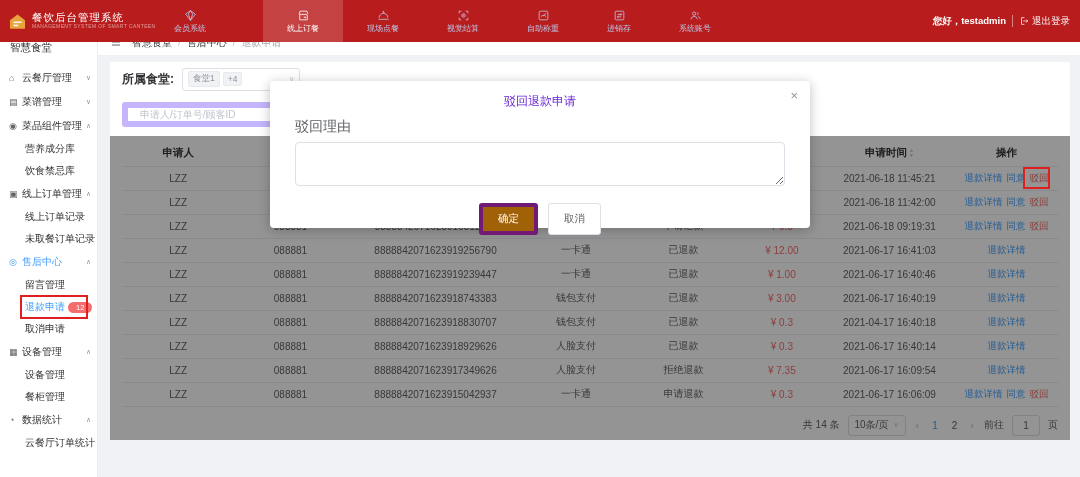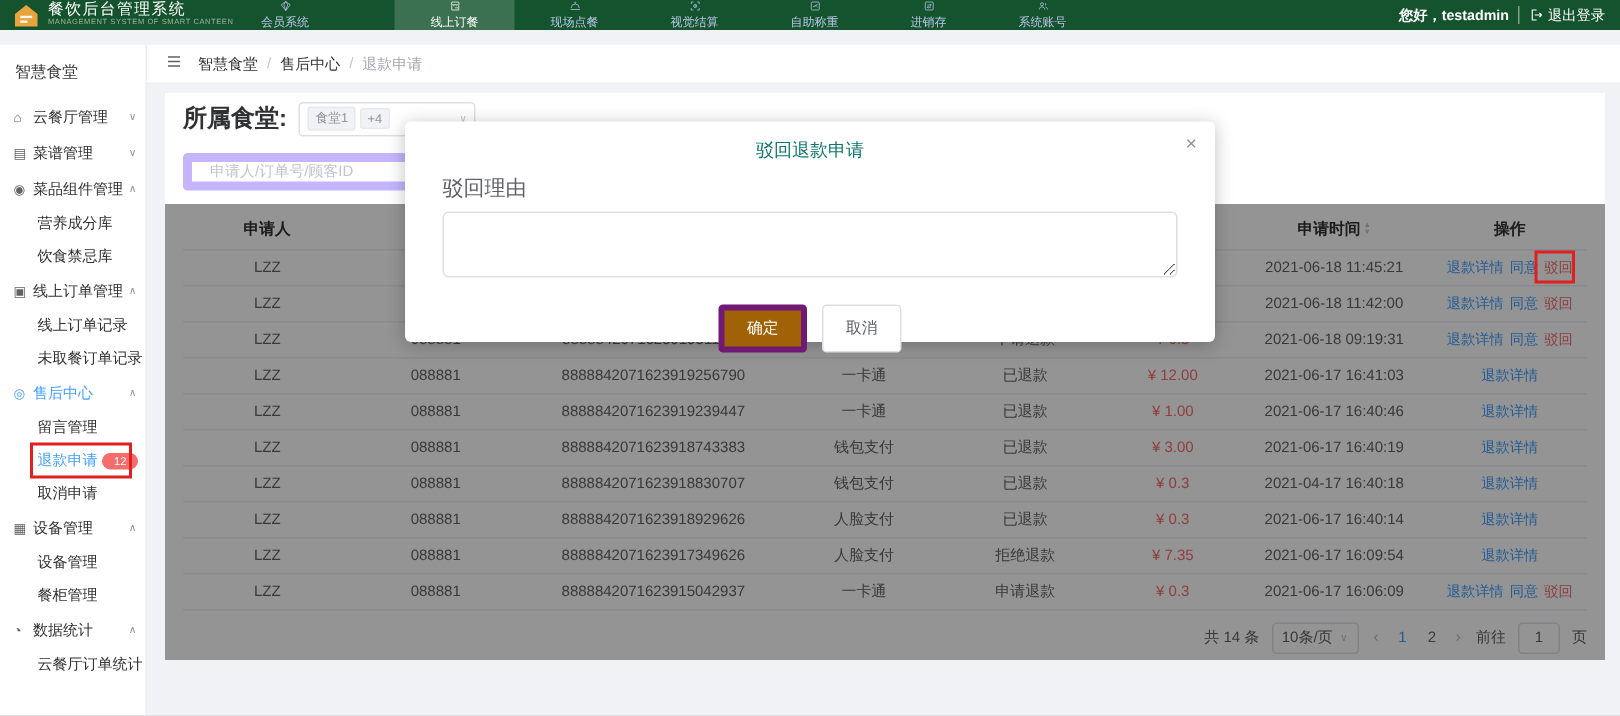--- a/index.html
+++ b/index.html
@@ -1,21 +1,21 @@
 <!DOCTYPE html>
 <html><head>
 <meta charset="utf-8">
 <style>
   * { margin:0; padding:0; box-sizing:border-box; }
   html,body { width:1080px; height:477px; overflow:hidden; background:#f0f2f5;
     font-family:"Liberation Sans","DejaVu Sans",sans-serif; }
   #app { position:relative; width:1080px; height:477px; background:#f0f2f5; overflow:hidden; }
 
   
-  .topbar { position:absolute; top:0; left:0; right:0; height:20px; background:#14532d;
+  .topbar { position:absolute; top:0; left:0; right:0; height:42px; background:#b91c1c;
     display:flex; align-items:stretch; color:#fff; z-index:6; }
   .logo { display:flex; align-items:center; gap:5px; padding:0 8px; width:150px; flex:0 0 auto; }
   .logo-badge { width:19px; height:19px; flex:0 0 auto; }
   .logo-text { display:flex; flex-direction:column; line-height:1.1; }
   .logo-title { font-size:10.5px; letter-spacing:1px; white-space:nowrap; }
   .logo-sub { font-size:5px; color:rgba(255,255,255,.55); white-space:nowrap; letter-spacing:.4px; }
   .topnav { flex:1; display:flex; align-items:stretch; }
   .nav-item { display:flex; flex-direction:column; align-items:center; justify-content:center;
     gap:1px; padding:0 24px; font-size:8px; color:#b9c6e8; cursor:pointer; white-space:nowrap; }
   .nav-item svg { width:13px; height:13px; stroke:currentColor; fill:none; stroke-width:1.5; }
@@ -49,21 +49,21 @@
   .breadcrumb-bar { height:26px; background:#fff; border-bottom:1px solid #f0f0f0;
     display:flex; align-items:center; gap:10px; padding:0 12px; font-size:10px; color:#303133; }
   .fold-icon svg { width:12px; height:12px; stroke:#606266; stroke-width:2; }
   .crumbs { display:flex; align-items:center; gap:6px; }
   .crumb-sep { color:#c0c4cc; }
   .crumb-last { color:#a2a8b0; }
   .main { flex:1; padding:6px 10px 0 12px; position:relative; }
   .card { background:#fff; height:378px; padding:4px 12px 0; position:relative; overflow:hidden; }
 
   .canteen-row { height:26px; display:flex; align-items:center; gap:8px; }
-  .canteen-label { font-size:16px; font-weight:bold; color:#303133; }
+  .canteen-label { font-size:12px; font-weight:bold; color:#303133; }
   .canteen-select { width:118px; height:23px; border:1px solid #dcdfe6; border-radius:3px;
     display:flex; align-items:center; gap:3px; padding:0 5px; background:#fff; cursor:pointer; }
   .tag { background:#f0f2f5; border:1px solid #e9e9eb; color:#909399; font-size:8.5px;
     border-radius:2px; padding:1px 4px; white-space:nowrap; }
   .sel-chev { margin-left:auto; font-size:7px; color:#c0c4cc; }
 
   .filter-row { height:28px; display:flex; align-items:center; gap:10px; margin-top:8px; }
   .search-input { width:185px; height:25px; border:6px solid #c4b5fd; border-radius:3px;
     padding:0 12px; font-size:10px; color:#303133; outline:none;
     font-family:"Liberation Sans","DejaVu Sans",sans-serif; }
@@ -94,21 +94,21 @@
   .jump-input { width:28px; height:21px; border:1px solid #dcdfe6; border-radius:3px;
     text-align:center; font-size:10px; color:#606266; outline:none; }
 
   .dim-overlay { position:absolute; left:0; right:0; top:74px; bottom:0;
     background:rgba(0,0,0,.42); z-index:4; }
 
   
   .modal { position:absolute; left:270px; top:81px; width:540px; height:147px; background:#fff;
     border-radius:4px; box-shadow:0 2px 12px rgba(0,0,0,.25); z-index:10; }
   .modal-header { position:relative; padding:10px 14px 4px; text-align:center; }
-  .modal-title { font-size:12px; color:#0f766e; }
+  .modal-title { font-size:12px; color:#6d28d9; }
   .modal-close { position:absolute; right:12px; top:8px; color:#909399; font-size:13px;
     cursor:pointer; line-height:1; }
   .modal-body { padding:4px 25px 0; }
   .reason-label { font-size:14px; color:#606266; margin-bottom:6px; }
   .reason-textarea { width:100%; height:44px; border:1px solid #dcdfe6; border-radius:4px;
     resize:vertical; font-size:10px; padding:4px 6px; outline:none; color:#303133;
     font-family:"Liberation Sans","DejaVu Sans",sans-serif; }
   .modal-footer { display:flex; justify-content:center; gap:10px; margin-top:13px; }
   .btn { font-size:10.5px; border-radius:3px; padding:5px 15px; cursor:pointer;
     font-family:"Liberation Sans","DejaVu Sans",sans-serif; }

